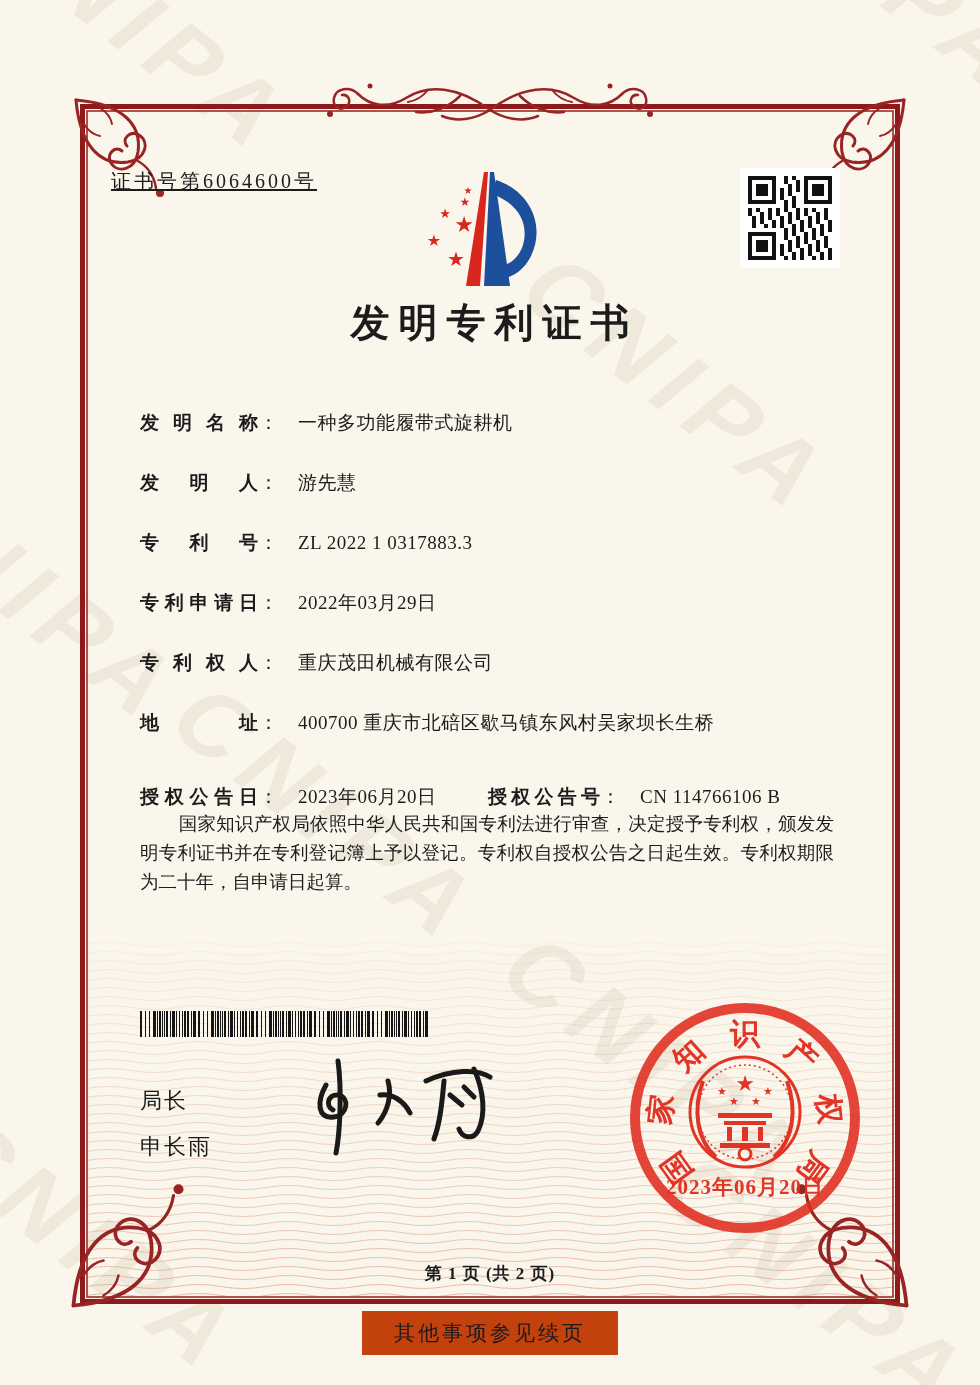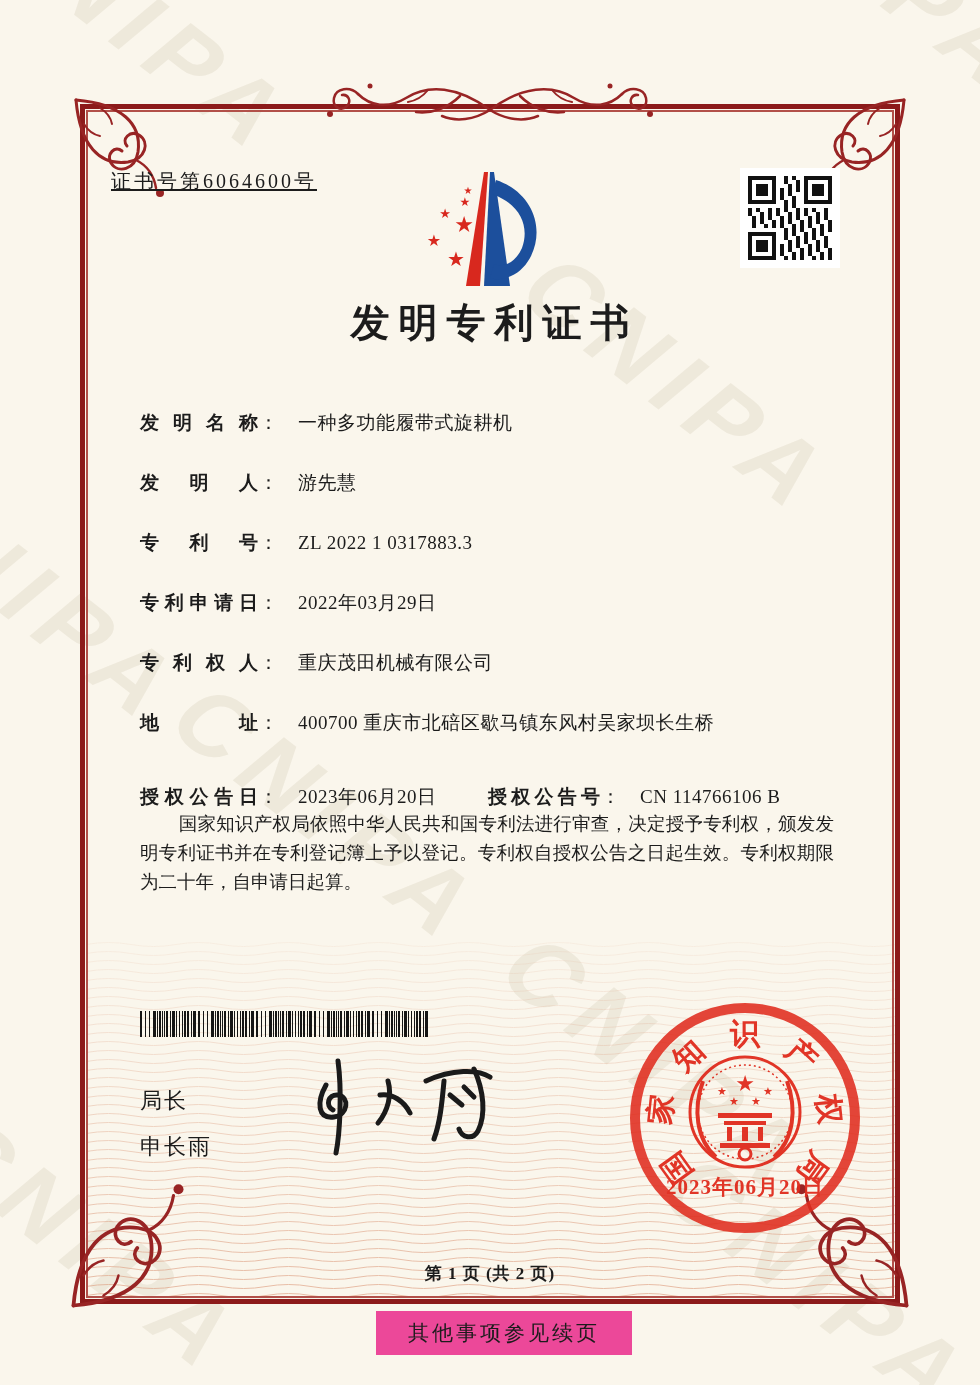--- a/index.html
+++ b/index.html
@@ -50,21 +50,21 @@
   
   .seal{position:absolute;left:630px;top:1003px;width:230px;height:230px;z-index:5;opacity:.95;}
   .seal-ring{position:absolute;inset:0;border:10px solid rgba(224,43,29,.92);border-radius:50%;box-sizing:border-box;}
   .seal-char{position:absolute;left:50%;top:50%;font-size:30px;font-weight:bold;color:#e02b1d;
              transform-origin:center;}
   .seal-emblem{position:absolute;left:56px;top:50px;width:118px;height:118px;}
   .seal-date{position:absolute;left:0;right:0;top:170px;text-align:center;font-size:21px;font-weight:bold;
              color:#e02b1d;letter-spacing:1px;}
   
   .page-info{position:absolute;left:0;right:0;top:1262px;text-align:center;font-size:17px;letter-spacing:1px;z-index:4;font-weight:bold;}
-  .note-box{position:absolute;left:376px;top:1311px;width:256px;height:44px;background:#ec4899;z-index:4;
+  .note-box{position:absolute;left:362px;top:1311px;width:256px;height:44px;background:#c2410c;z-index:4;
             display:flex;align-items:center;justify-content:center;font-size:21px;letter-spacing:3px;}
   svg text{font-family:"DejaVu Sans",sans-serif;}
 </style>
 </head>
 <body>
 
 <span class="wm" style="left:-40px;top:-30px">CNIPA</span>
 <span class="wm" style="left:700px;top:-90px">CNIPA</span>
 <span class="wm" style="left:500px;top:330px">CNIPA</span>
 <span class="wm" style="left:-150px;top:540px">CNIPA</span>

